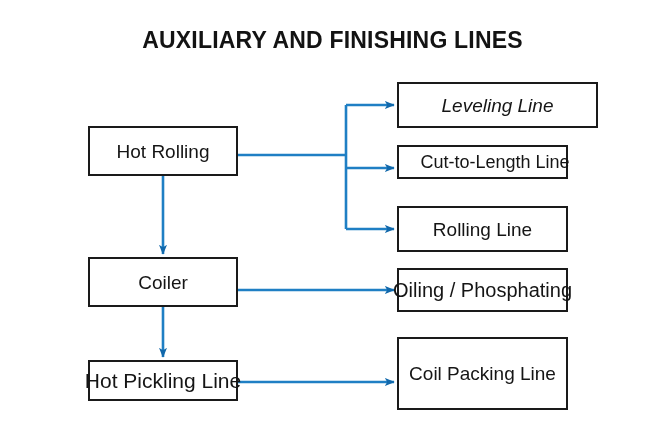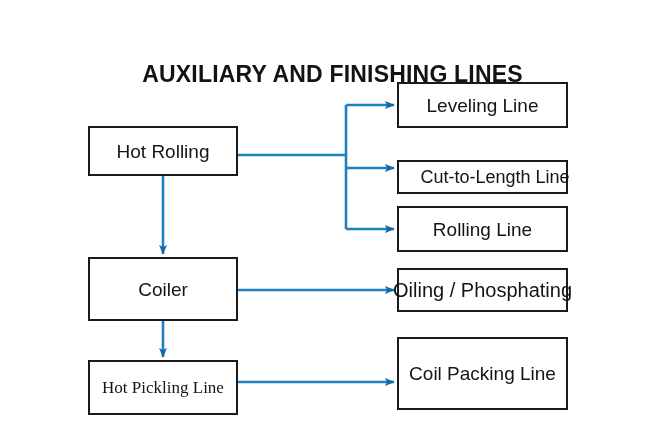--- a/index.html
+++ b/index.html
@@ -23,21 +23,20 @@
     left: 0;
     top: 27px;
     width: 665px;
     text-align: center;
     font-family: "Liberation Sans", "DejaVu Sans", sans-serif;
     font-weight: bold;
     font-size: 23px;
     letter-spacing: 0.2px;
     color: #131313;
     white-space: nowrap;
-    margin-top: 34px;
   }
   .node {
     position: absolute;
     box-sizing: border-box;
     background: #ffffff;
     border: 2px solid #1a1a1a;
     display: flex;
     align-items: center;
     justify-content: center;
     color: #151515;
@@ -46,24 +45,24 @@
     font-weight: normal;
     line-height: 1;
     white-space: nowrap;
   }
   .node-label {
     display: block;
     padding: 0 4px;
   }
   
   #node-hot-rolling   { left: 88px;  top: 126px; width: 150px; height: 50px; }
-  #node-coiler        { left: 88px;  top: 257px; width: 150px; height: 64px; }
-  #node-hot-pickling  { left: 88px;  top: 360px; width: 150px; height: 55px; font-size: 17px; font-family: Liberation Serif, serif; }
-  #node-leveling      { left: 397px; top: 82px;  width: 171px; height: 46px; }
-  #node-cut-to-length { left: 397px; top: 160px; width: 171px; height: 34px; font-size: 18px; padding-left: 25px; }
+  #node-coiler        { left: 88px;  top: 257px; width: 150px; height: 50px; }
+  #node-hot-pickling  { left: 88px;  top: 360px; width: 150px; height: 41px; font-size: 21px; }
+  #node-leveling      { left: 397px; top: 82px;  width: 201px; height: 46px; font-style: italic; }
+  #node-cut-to-length { left: 397px; top: 145px; width: 171px; height: 34px; font-size: 18px; padding-left: 25px; }
   #node-slitting      { left: 397px; top: 206px; width: 171px; height: 46px; }
   #node-oiling        { left: 397px; top: 268px; width: 171px; height: 44px; font-size: 20px; }
   #node-coil-packing  { left: 397px; top: 337px; width: 171px; height: 73px; text-align: right; }
 
   #connector-layer {
     position: absolute;
     left: 0;
     top: 0;
     width: 665px;
     height: 443px;

